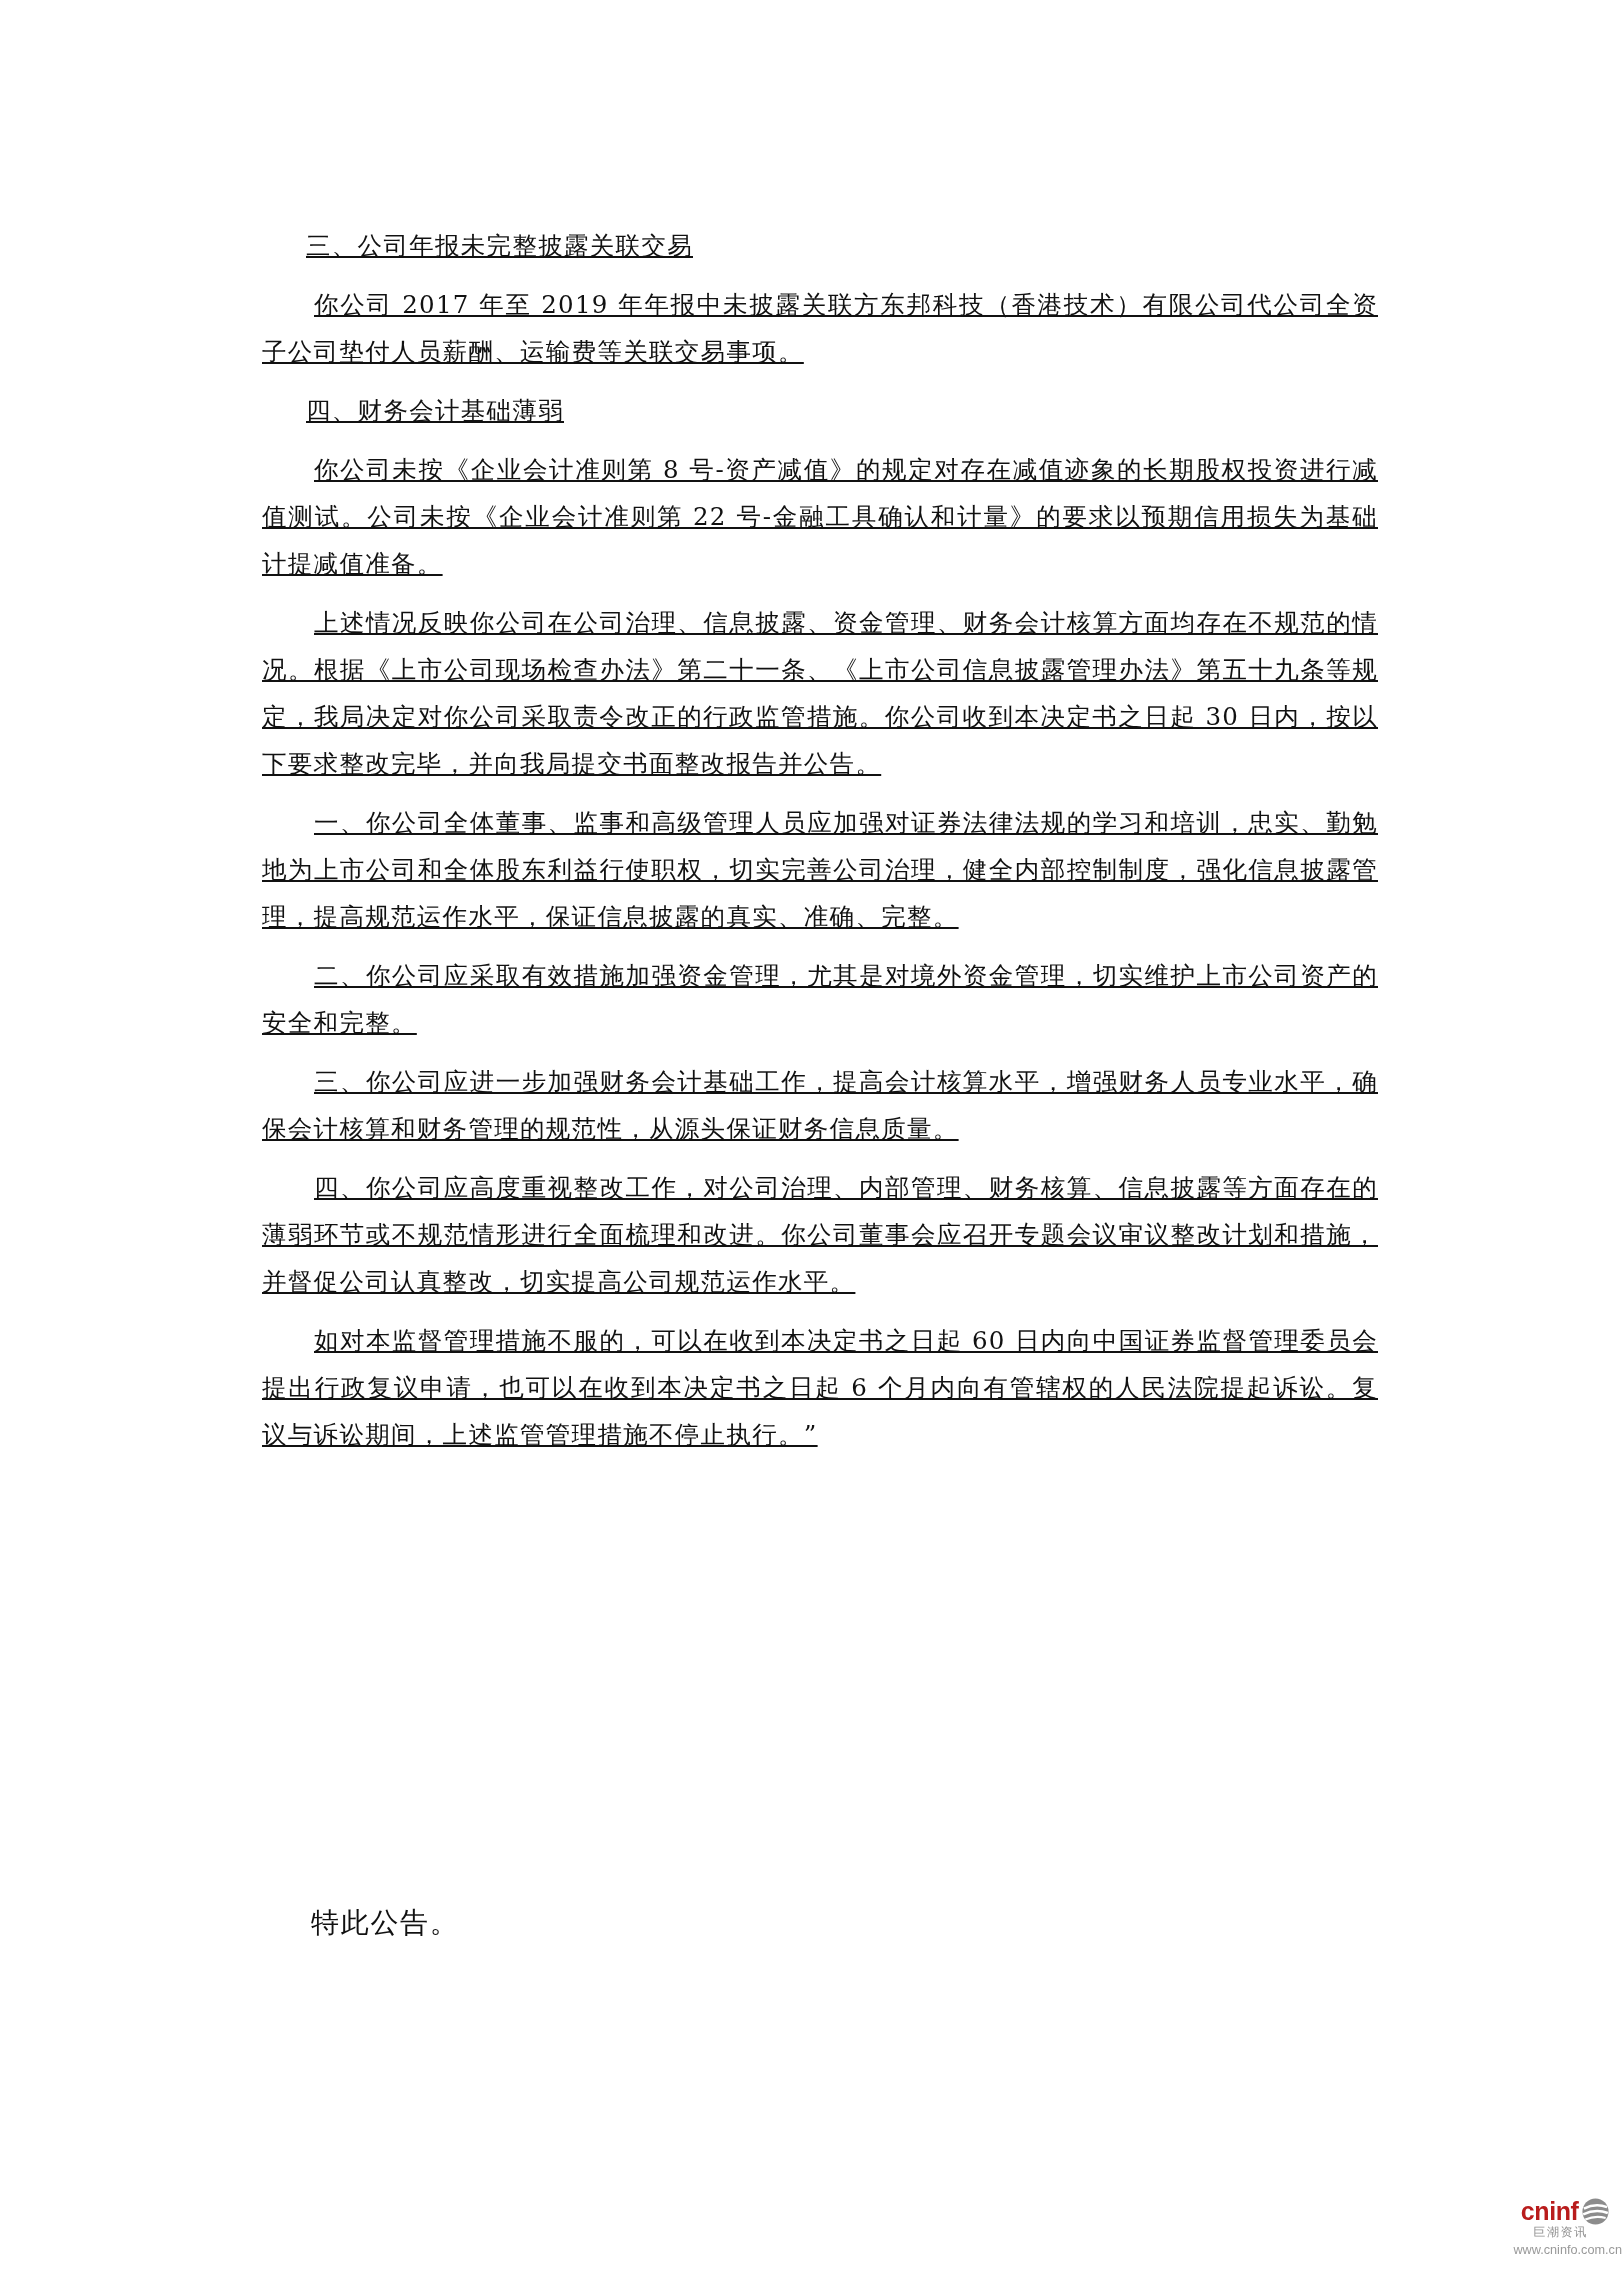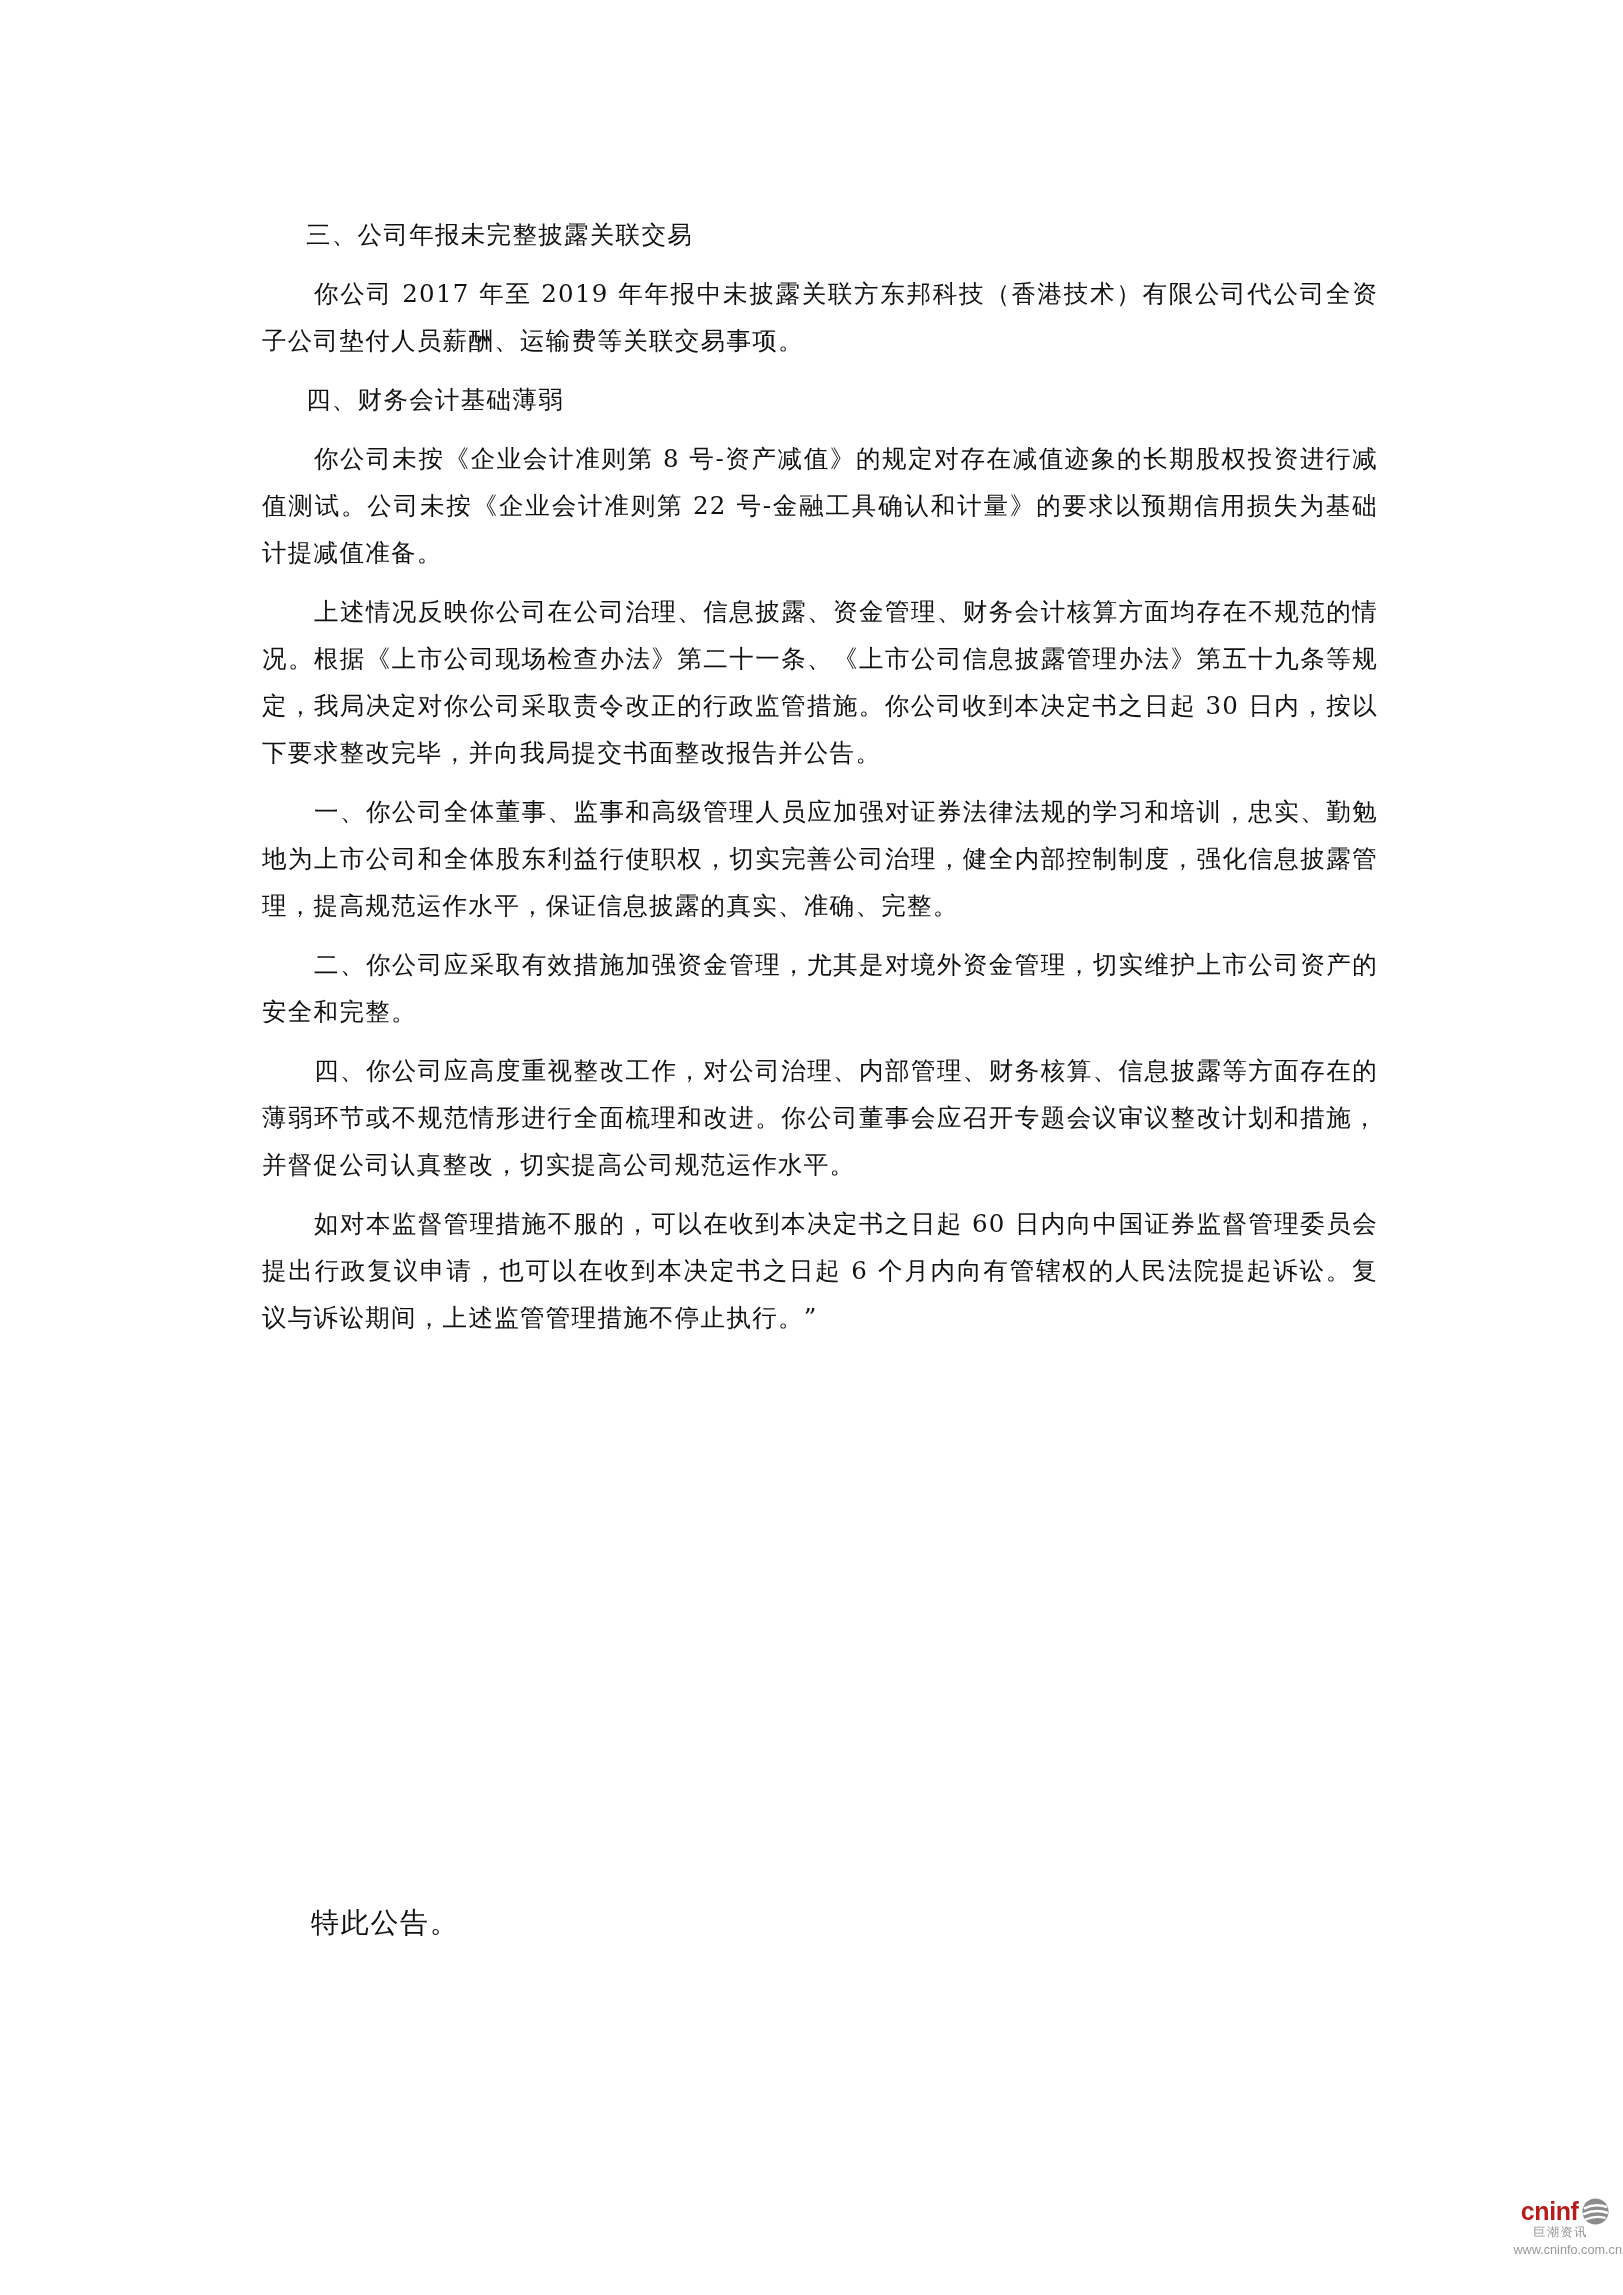--- a/index.html
+++ b/index.html
@@ -1,18 +1,18 @@
 <!DOCTYPE html>
 <html style="font-size:13.5px"><head>
 <meta charset="utf-8">
 <style>
   html, body { margin: 0; padding: 0; background: #ffffff; }
   body { width: 1623px; height: 2295px; position: relative; overflow: hidden;
          font-family: "DejaVu Serif", "Liberation Serif", serif; color: #111; }
-  .page { position: absolute; left: 254px; top: 211px; width: 1124px; }
+  .page { position: absolute; left: 254px; top: 222px; width: 1124px; text-decoration: underline; }
   .para { font-size: 24.5px; line-height: 47px; margin: 0 0 12px 8px; text-indent: 52px;
           text-align: justify; letter-spacing: 1.3px; word-break: break-all; }
   .heading { font-size: 24.5px; line-height: 47px; margin: 0 0 12px 0; text-indent: 52px; letter-spacing: 1.3px; }
   .closing { position: absolute; left: 311px; top: 1904px; font-size: 28px; letter-spacing: 1.7px; }
   .logo { position: absolute; left: 1461px; top: 2197px; width: 161px; height: 93px; color: #8a8a8a;
           font-family: "Liberation Sans", sans-serif; }
   .logo-row { display: flex; align-items: center; justify-content: flex-end; padding-right: 12px; }
   .logo-word { font-size: 25px; font-weight: bold; letter-spacing: -0.4px; color: #b91c1c; }
   .logo-mark { width: 29px; height: 29px; margin-left: 2.5px; }
   .logo-cn { font-size: 12px; text-align: right; padding-right: 34px; letter-spacing: 1.7px; margin-top: -1.7px; color: #909090; font-family: Liberation Mono, monospace; }
@@ -22,20 +22,21 @@
 <body>
 
 <div class="page">
   <p class="heading">三、公司年报未完整披露关联交易</p>
   <p class="para">你公司 2017 年至 2019 年年报中未披露关联方东邦科技（香港技术）有限公司代公司全资子公司垫付人员薪酬、运输费等关联交易事项。</p>
   <p class="heading">四、财务会计基础薄弱</p>
   <p class="para">你公司未按《企业会计准则第 8 号-资产减值》的规定对存在减值迹象的长期股权投资进行减值测试。公司未按《企业会计准则第 22 号-金融工具确认和计量》的要求以预期信用损失为基础计提减值准备。</p>
   <p class="para">上述情况反映你公司在公司治理、信息披露、资金管理、财务会计核算方面均存在不规范的情况。根据《上市公司现场检查办法》第二十一条、《上市公司信息披露管理办法》第五十九条等规定，我局决定对你公司采取责令改正的行政监管措施。你公司收到本决定书之日起 30 日内，按以下要求整改完毕，并向我局提交书面整改报告并公告。</p>
   <p class="para">一、你公司全体董事、监事和高级管理人员应加强对证券法律法规的学习和培训，忠实、勤勉地为上市公司和全体股东利益行使职权，切实完善公司治理，健全内部控制制度，强化信息披露管理，提高规范运作水平，保证信息披露的真实、准确、完整。</p>
   <p class="para">二、你公司应采取有效措施加强资金管理，尤其是对境外资金管理，切实维护上市公司资产的安全和完整。</p>
+  <p class="para">三、你公司应进一步加强财务会计基础工作，提高会计核算水平，增强财务人员专业水平，确保会计核算和财务管理的规范性，从源头保证财务信息质量。</p>
   <p class="para">四、你公司应高度重视整改工作，对公司治理、内部管理、财务核算、信息披露等方面存在的薄弱环节或不规范情形进行全面梳理和改进。你公司董事会应召开专题会议审议整改计划和措施，并督促公司认真整改，切实提高公司规范运作水平。</p>
   <p class="para">如对本监督管理措施不服的，可以在收到本决定书之日起 60 日内向中国证券监督管理委员会提出行政复议申请，也可以在收到本决定书之日起 6 个月内向有管辖权的人民法院提起诉讼。复议与诉讼期间，上述监管管理措施不停止执行。”</p>
 </div>
 
 <div class="closing">特此公告。</div>
 
 <div class="logo">
   <div class="logo-row">
     <span class="logo-word">cninf</span>
     <svg class="logo-mark" viewBox="0 0 40 40">

